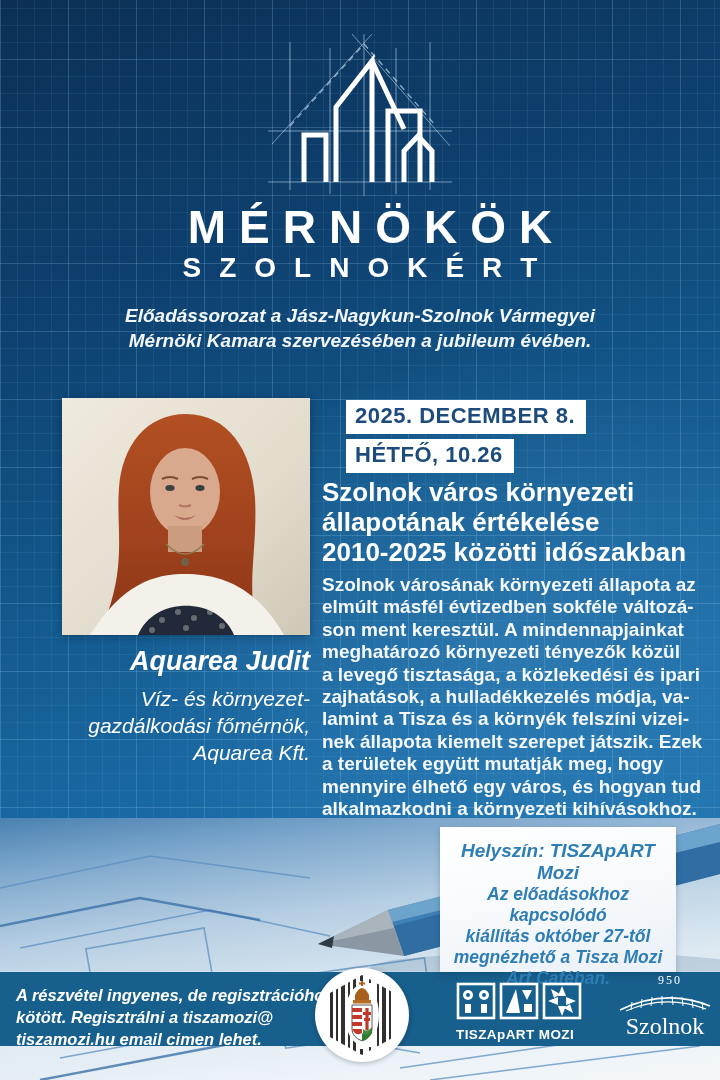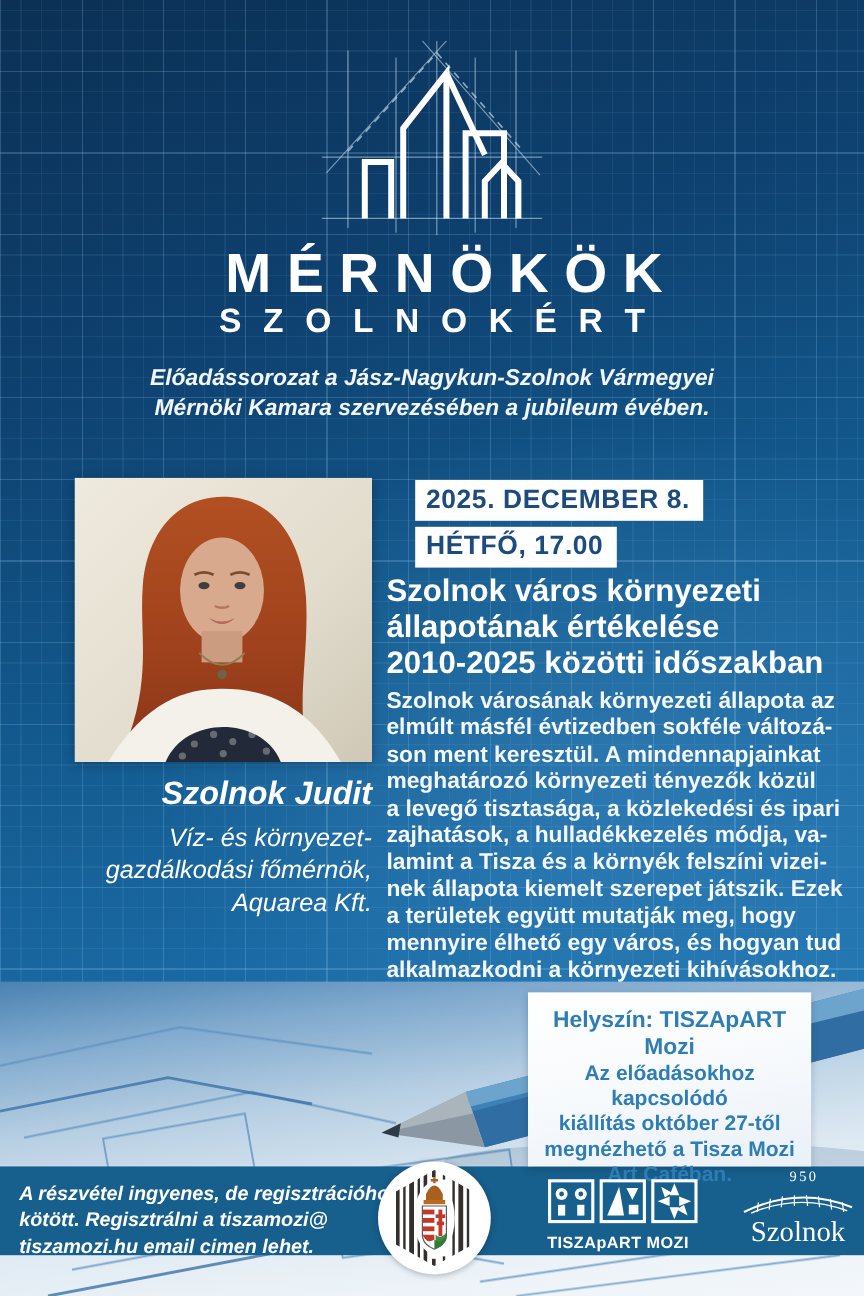--- a/index.html
+++ b/index.html
@@ -45,21 +45,21 @@
   .badge { display:table; background:#fff; color:#1c4b7c; font-weight:800;
            font-size:22px; letter-spacing:.5px; padding:3px 11px 5px 9px; margin-bottom:5px;margin-left:24px; }
   .talk-title { left:322px; top:477px; width:398px; color:#fff; font-weight:800;
                 font-size:26px; line-height:30px; white-space:pre-line; }
   .talk-desc { left:322px; top:574px; width:400px; color:#f4f8fb; font-weight:600;
                font-size:19px; line-height:22.4px; white-space:pre-line; }
 
   
   .venue { left:440px; top:827px; width:236px; height:145px; padding:13px 8px;
            background:linear-gradient(168deg,#ffffff 0%, #f6f9fc 55%, #e9f0f7 100%);
-           text-align:center; color:#2e7db5; 
+           text-align:center; color:#2e7db5; font-style:italic;
            box-shadow:0 2px 6px rgba(10,40,70,.25); }
   .venue-title { font-size:19px; font-weight:bold; }
   .venue-addr  { font-size:15.5px; font-weight:600; margin-top:2px; }
   .venue-note  { font-size:17.5px; font-weight:600; margin-top:0; line-height:21px;
                  white-space:pre-line; }
 
   
   .blueprint { left:0; top:818px; width:720px; height:262px;
                background:linear-gradient(173deg,#4a82b1 0%, #7ea8cd 16%, #b7cfe3 38%, #dde9f2 62%, #edf3f8 85%, #f3f7fa 100%); }
   .band { left:0; top:972px; width:720px; height:74px; background:#175f8c;
@@ -158,29 +158,29 @@
           <circle cx="124" cy="230" r="3"></circle>
           <circle cx="160" cy="228" r="3"></circle>
           <circle cx="90" cy="232" r="3"></circle>
       </g>
       <path d="M104,146 Q123,166 142,146" stroke="#8d7c54" stroke-width="1.6" fill="none"></path>
       <circle cx="123" cy="164" r="4" fill="#6f6248"></circle>
     </svg>
   </div>
 
   <div class="abs z3 speaker">
-    <div class="speaker-name">Szolnok Judit</div>
+    <div class="speaker-name">Aquarea Judit</div>
     <div class="speaker-role">Víz- és környezet-
 gazdálkodási főmérnök,
 Aquarea Kft.</div>
   </div>
 
   <div class="abs z3 badges">
     <div class="badge">2025. DECEMBER 8.</div>
-    <div class="badge">HÉTFŐ, 17.00</div>
+    <div class="badge">HÉTFŐ, 10.26</div>
   </div>
   <div class="abs z3 talk-title">Szolnok város környezeti
 állapotának értékelése
 2010-2025 közötti időszakban</div>
   <div class="abs z3 talk-desc">Szolnok városának környezeti állapota az
 elmúlt másfél évtizedben sokféle változá-
 son ment keresztül. A mindennapjainkat
 meghatározó környezeti tényezők közül
 a levegő tisztasága, a közlekedési és ipari
 zajhatások, a hulladékkezelés módja, va-

